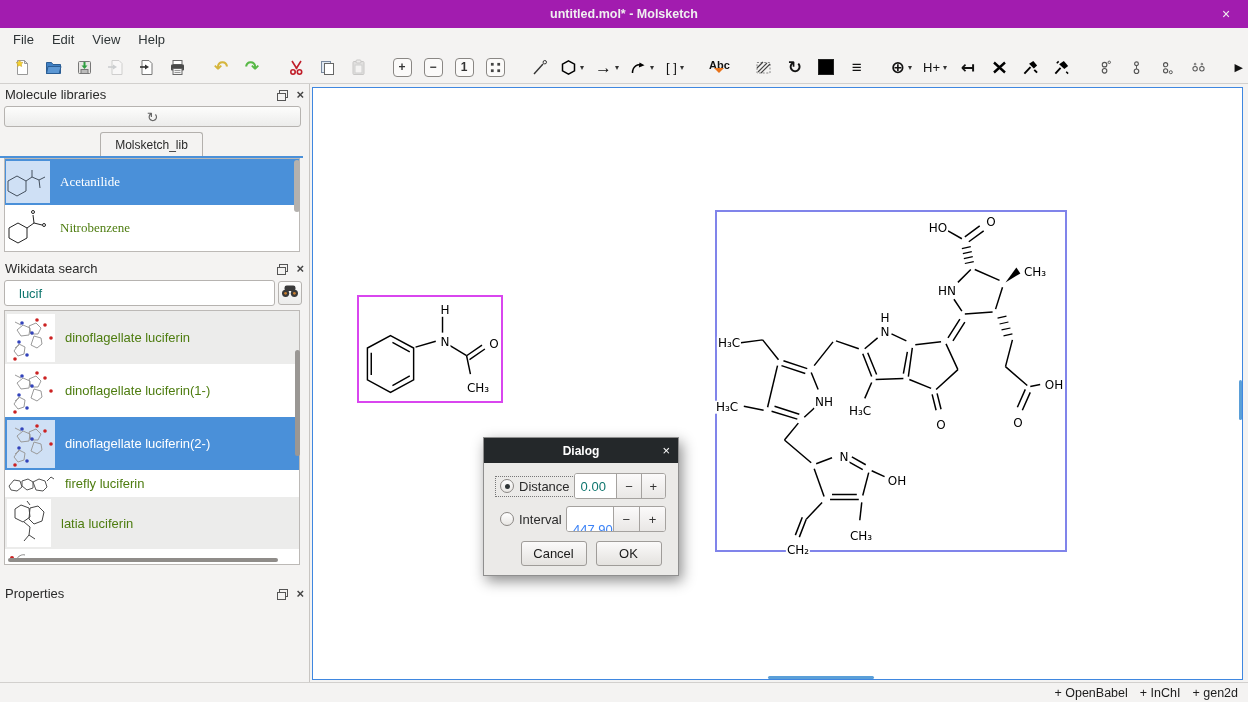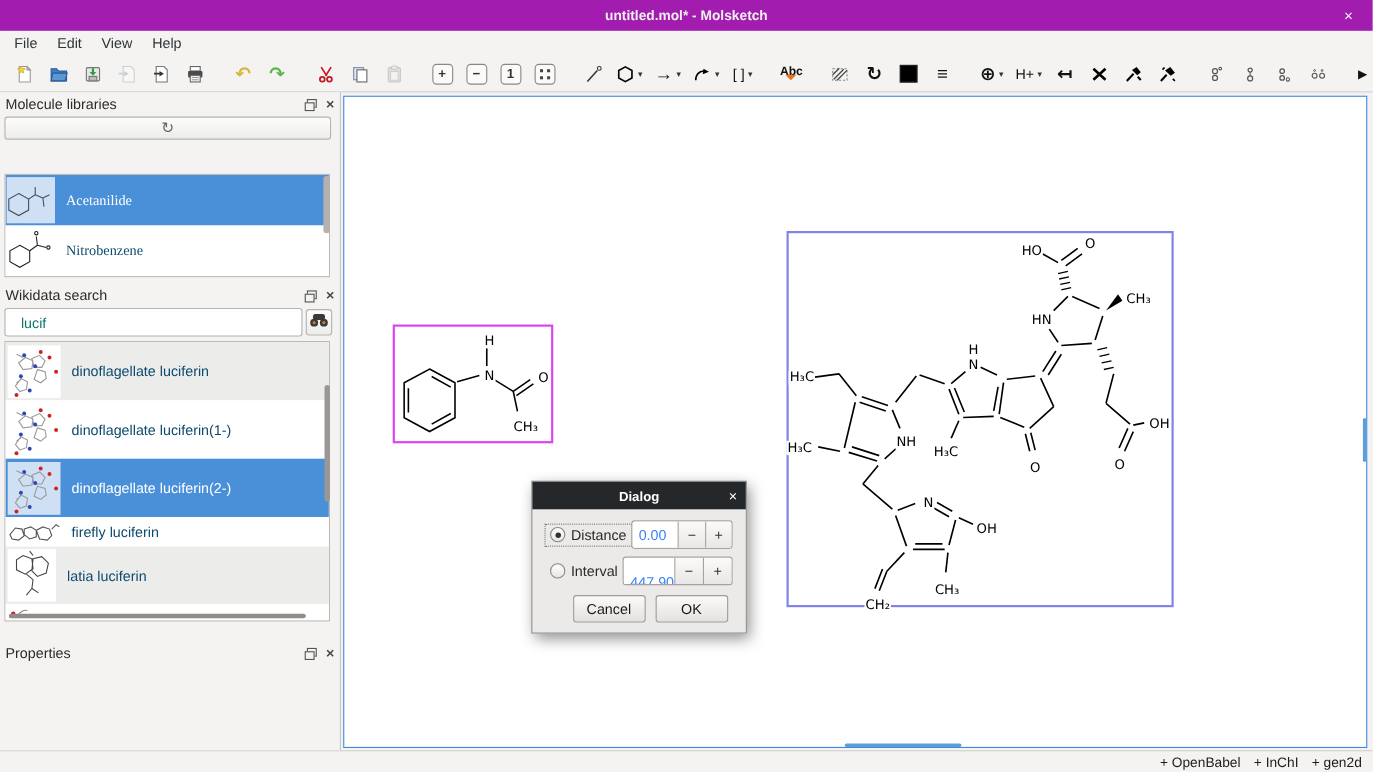--- a/index.html
+++ b/index.html
@@ -80,21 +80,21 @@
   .lrow.wd.t-latia { height:52px; }
   .lrow.wd.t-partial { height:14px; }
   .lthumb { flex:none; background:#fff; display:block; overflow:hidden; }
   .lrow.lib .lthumb { width:44px; height:42px; margin:1px 10px 1px 1px; }
   .lrow.wd .lthumb { width:48px; height:48px; margin:1px 10px 1px 2px; }
   .lrow.wd.t-firefly .lthumb { height:22px; }
   .lrow.wd.t-latia .lthumb { width:44px; height:48px; }
   .lrow.wd.t-partial .lthumb { width:20px; height:12px; }
   .lrow.sel .lthumb { background:#cfe0f5; }
   .lthumb svg { width:100%; height:100%; display:block; }
-  .llabel { font-size:13px; color:#0c4a6e; white-space:nowrap; }
+  .llabel { font-size:13px; color:#4d7c0f; white-space:nowrap; }
   .lrow.sel .llabel { color:#fff; }
 
   .vscroll { position:absolute; width:6px; border-radius:3px; background:#b4b1ae; }
   .hscroll { position:absolute; height:4px; border-radius:2px; background:#8f8c89; }
 
   .search-row { position:absolute; left:4px; right:7px; height:28px; display:flex; align-items:center; }
   .search-input { flex:1; height:26px; border:1px solid #b6b3b0; border-radius:3px;
                   background:#fff; font-size:13px; color:#0f766e; padding:0 14px;
                   font-family:inherit; outline:none; }
   .search-btn { width:24px; height:24px; margin-left:3px; border:1px solid #b6b3b0;
@@ -129,21 +129,21 @@
   .radio-lab { display:flex; align-items:center; gap:5px; font-size:13px; color:#2a2a2a;
             padding:2px 4px; }
   .radio-lab.focused { outline:1px dotted #777; }
   .radio { width:14px; height:14px; border:1px solid #8a8784; border-radius:50%;
             background:linear-gradient(#fff,#e8e6e3); position:relative; flex:none; }
   .radio.on::after { content:""; position:absolute; left:3.5px; top:3.5px; width:5px; height:5px;
             border-radius:50%; background:#2e3436; }
   .spin { margin-left:auto; width:100px; height:26px; display:flex; border:1px solid #a5a29f;
             border-radius:3px; overflow:hidden; background:#fff; }
   .spin-val { width:46px; display:flex; align-items:center; padding-left:6px; font-size:13px;
-            color:#3b82f6; background:#fff; }
+            color:#0f766e; background:#fff; }
   .spin.off .spin-val { color:#3b82f6;margin-top:20px; }
   .spin-btn { width:27px; display:flex; align-items:center; justify-content:center;
             border-left:1px solid #a5a29f; background:linear-gradient(#fbfafa,#e9e7e5);
             font-size:13px; color:#333; }
   .btn-row { display:flex; justify-content:center; gap:9px; margin-top:9px; padding-left:20px; }
   .pbtn { width:66px; height:25px; border:1px solid #9f9c99; border-radius:3px;
             background:linear-gradient(#fbfafa,#e4e2df); font-size:13px; color:#1a1a1a;
             display:flex; align-items:center; justify-content:center; }
 
   
@@ -410,20 +410,23 @@
   <div class="sidebar">
 
     <div class="dock-header" style="top:2px;">
       <span>Molecule libraries</span>
       <span class="sp"></span>
       <span class="float-ico"></span>
       <span class="dock-close">×</span>
     </div>
     <div class="refresh-btn" style="top:22px;">
       <span>↻</span>
+    </div>
+    <div class="tabrow" style="top:48px;">
+      <span class="tab">Molsketch_lib</span>
     </div>
     <div class="listbox" style="top:74px; height:94px;font-family:Liberation Serif, serif;">
         <div class="lrow lib t-acetanilide sel">
           <span class="lthumb">
             <svg viewBox="0 0 44 42">
               <polygon points="11,15 20,20 20,30 11,35 2,30 2,20" fill="none" stroke="#44505e"></polygon>
               <path d="M20 20l6-4M26 16v-7M26 16l7 3M33 19l6-3M33 19l1 8" fill="none" stroke="#44505e"></path>
             </svg>
           </span>
           <span class="llabel">Acetanilide</span>

